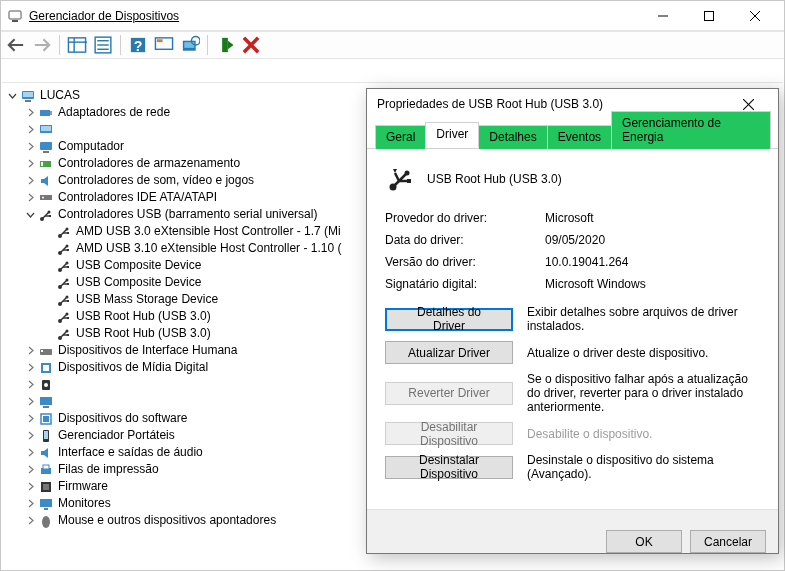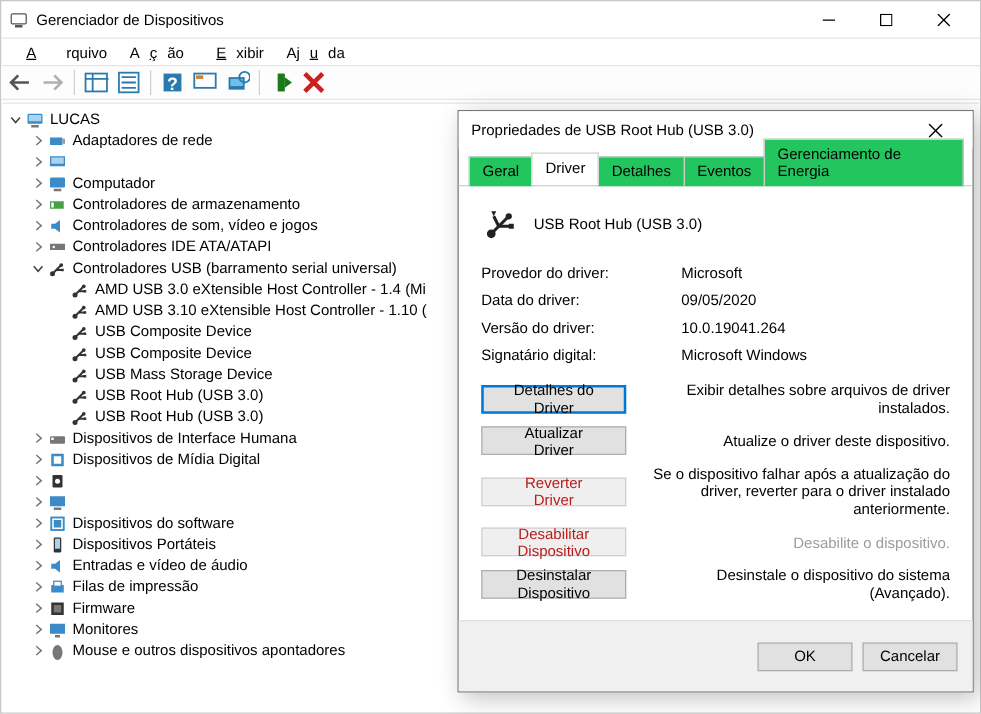--- a/index.html
+++ b/index.html
@@ -14,20 +14,21 @@
     overflow: hidden;
     position: relative;
   }
   
   .main-window {
     width: 785px;
     height: 571px;
     border: 1px solid #c8c8c8;
     background: #fff;
     position: relative;
+    text-decoration: underline;
   }
   .titlebar {
     height: 30px;
     display: flex;
     align-items: center;
     padding: 0 6px;
     border-bottom: 1px solid #e5e5e5;
   }
   .titlebar .app-icon-wrap { width:16px; height:16px; display:flex; align-items:center; justify-content:center; margin-right:6px;}
   .titlebar .title { flex:1; }
@@ -171,54 +172,53 @@
   .actions {
     margin-top: 14px;
   }
   .action-row {
     display: flex;
     align-items: center;
     gap: 14px;
     margin-bottom: 8px;
   }
   .action-row .btn {
-    width: 116px;
+    width: 128px;
     height: 23px;
     border: 1px solid #adadad;
     background: #e1e1e1;
     display: flex;
     align-items: center;
     justify-content: center;
     text-align: center;
     padding: 0 20px;
     flex-shrink: 0;
   }
   .action-row .btn.focused {
     border: 2px solid #0078d7;
     height: 23px;
   }
   .action-row .btn.disabled {
-    color: #b91c1c;
+    color: #737373;
     border-color: #cfcfcf;
     background: #efefef;
   }
   .action-row .desc {
     color: #000;
     flex: 1;
-    text-align: right;
   }
   .action-row .desc.disabled { color: #9c9c9c; }
   .dlg-footer {
     position:absolute;
     bottom: 0; left:0; right:0;
-    height: 57px;
+    height: 44px;
     border-top: 1px solid #e0e0e0;
     background:#f0f0f0;
     display:flex;
-    align-items:center;
+    align-items:flex-end;
     justify-content:flex-end;
     gap: 8px;
     padding: 0 12px;
   }
   .dlg-footer .fbtn {
     min-width: 76px;
     height: 23px;
     border: 1px solid #adadad;
     background: #e1e1e1;
     display:flex; align-items:center; justify-content:center;
@@ -249,26 +249,20 @@
         </svg>
       </div>
     <div class="winbtn">
         <svg viewBox="0 0 10 10">
           <line x1="0" y1="0" x2="10" y2="10" stroke="#000" stroke-width="1"></line>
           <line x1="10" y1="0" x2="0" y2="10" stroke="#000" stroke-width="1"></line>
         </svg>
       </div>
   </div>
 
-  <div class="menubar">
-    <span><span style="text-decoration:underline">A</span><span></span>rquivo</span>
-    <span>A<span style="text-decoration:underline">ç</span>ão</span>
-    <span><span style="text-decoration:underline">E</span>xibir</span>
-    <span>Aj<span style="text-decoration:underline">u</span>da</span>
-  </div>
 
   <div class="toolbar">
     <div class="tbtn">
         <svg viewBox="0 0 14 14">
           <path d="M6 3 L2 7 L6 11 M2 7 H12" stroke="#555" stroke-width="1.5" fill="none"></path>
         </svg>
       </div>
     <div class="tbtn">
         <svg viewBox="0 0 14 14">
           <path d="M8 3 L12 7 L8 11 M12 7 H2" stroke="#b0b0b0" stroke-width="1.5" fill="none"></path>
@@ -448,21 +442,21 @@
           <div class="node" style="padding-left: 54px;">
             <span class="node-icon">
               <svg viewBox="0 0 16 16">
                 <circle cx="4" cy="12" r="2" fill="#333"></circle>
                 <line x1="4" y1="12" x2="11" y2="5" stroke="#333" stroke-width="1.5"></line>
                 <circle cx="11" cy="5" r="1.5" fill="#333"></circle>
                 <line x1="7" y1="9" x2="12" y2="9" stroke="#333" stroke-width="1.5"></line>
                 <rect x="11" y="8" width="2" height="2" fill="#333"></rect>
               </svg>
             </span>
-            <span class="node-label">AMD USB 3.0 eXtensible Host Controller - 1.4 (Mi</span>
+            <span class="node-label">AMD USB 3.0 eXtensible Host Controller - 1.7 (Mi</span>
           </div>
           <div class="node" style="padding-left: 54px;">
             <span class="node-icon">
               <svg viewBox="0 0 16 16">
                 <circle cx="4" cy="12" r="2" fill="#333"></circle>
                 <line x1="4" y1="12" x2="11" y2="5" stroke="#333" stroke-width="1.5"></line>
                 <circle cx="11" cy="5" r="1.5" fill="#333"></circle>
                 <line x1="7" y1="9" x2="12" y2="9" stroke="#333" stroke-width="1.5"></line>
                 <rect x="11" y="8" width="2" height="2" fill="#333"></rect>
               </svg>
@@ -604,34 +598,34 @@
             <svg viewBox="0 0 9 9">
               <path d="M3 1 L7 4.5 L3 8" fill="none" stroke="#777" stroke-width="1.2"></path>
             </svg>
           </span>
         <span class="node-icon">
             <svg viewBox="0 0 16 16">
               <rect x="5" y="2" width="6" height="12" rx="1" fill="#333"></rect>
               <rect x="6" y="3" width="4" height="8" fill="#a8d4f0"></rect>
             </svg>
           </span>
-        <span class="node-label">Dispositivos Portáteis</span>
+        <span class="node-label">Gerenciador Portáteis</span>
       </div>
       <div class="node" style="padding-left:22px">
         <span class="exp">
             <svg viewBox="0 0 9 9">
               <path d="M3 1 L7 4.5 L3 8" fill="none" stroke="#777" stroke-width="1.2"></path>
             </svg>
           </span>
         <span class="node-icon">
             <svg viewBox="0 0 16 16">
               <path d="M3 6 H6 L10 3 V13 L6 10 H3 Z" fill="#3a8bc8"></path>
             </svg>
           </span>
-        <span class="node-label">Entradas e vídeo de áudio</span>
+        <span class="node-label">Interface e saídas de áudio</span>
       </div>
       <div class="node" style="padding-left:22px">
         <span class="exp">
             <svg viewBox="0 0 9 9">
               <path d="M3 1 L7 4.5 L3 8" fill="none" stroke="#777" stroke-width="1.2"></path>
             </svg>
           </span>
         <span class="node-icon">
             <svg viewBox="0 0 16 16">
               <rect x="3" y="6" width="10" height="6" fill="#3a8bc8"></rect>

